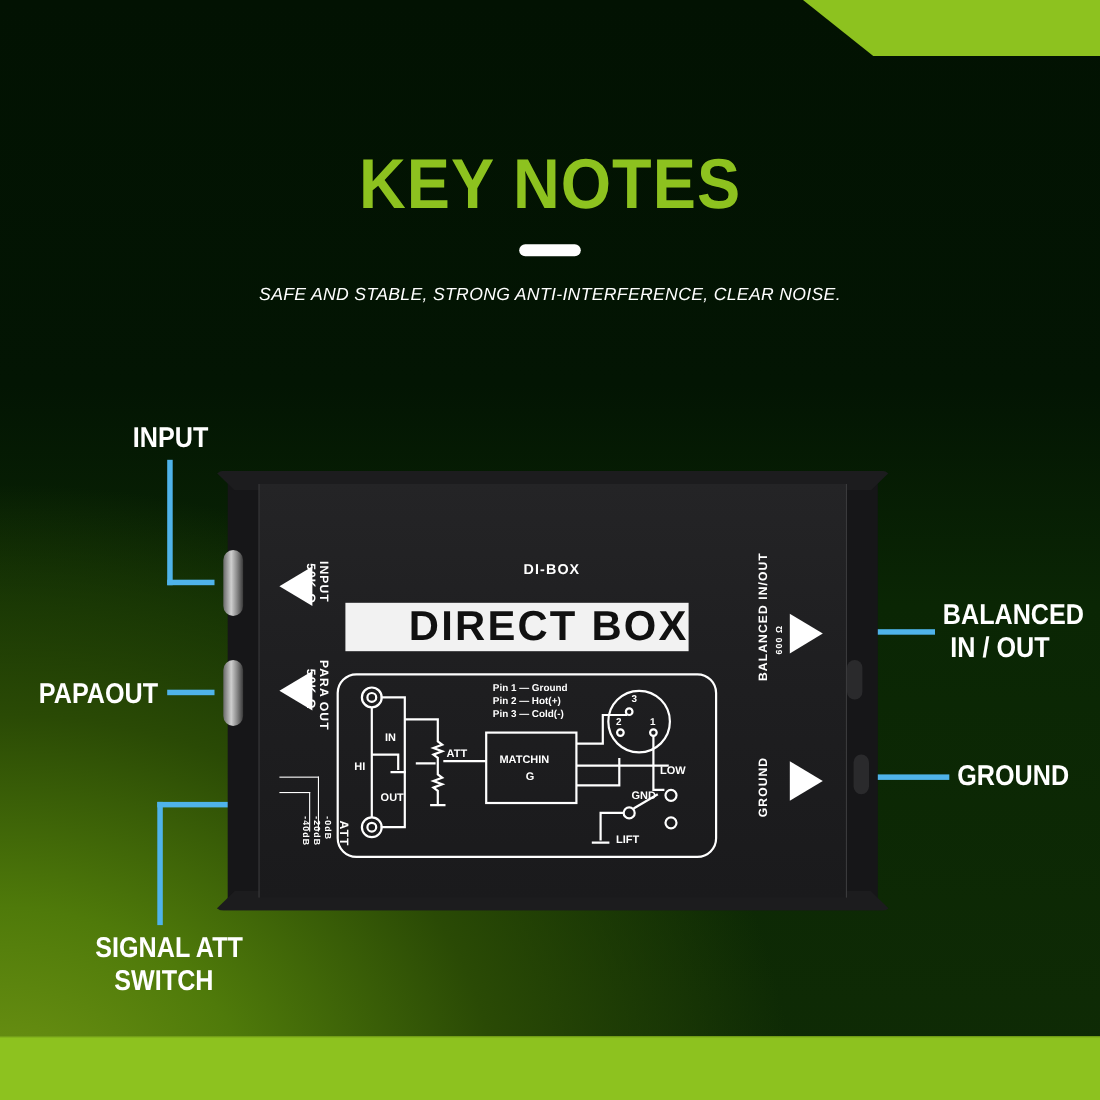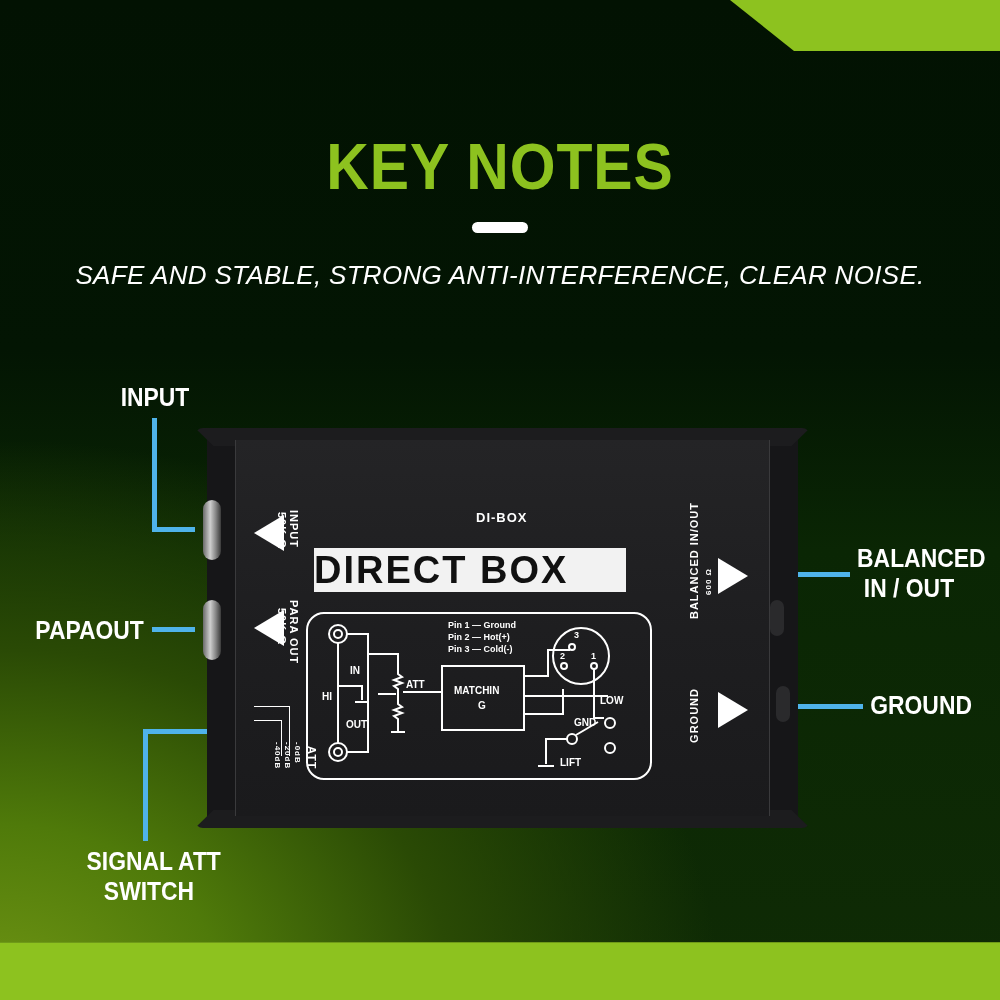--- a/index.html
+++ b/index.html
@@ -25,21 +25,21 @@
     position: absolute; top: 130px; left: 0; width: 1000px; text-align: center;
     font-size: 64px; font-weight: bold; color: #8dc21f; letter-spacing: 1px;
     transform: scaleX(0.92);
   }
   .title-divider {
     position: absolute; top: 222px; left: 472px; width: 56px; height: 11px;
     background: #ffffff; border-radius: 6px;
   }
   .subtitle {
     position: absolute; top: 260px; left: 0; width: 1000px; text-align: center;
-    font-size: 26px; font-style: italic; color: #ffffff; letter-spacing: 0.3px;
+    font-size: 16px; font-style: italic; color: #ffffff; letter-spacing: 0.3px;
   }
   .callout-label {
     position: absolute; color: #ffffff; font-weight: bold; font-size: 26px;
     line-height: 30px; text-align: center; transform: scaleX(0.88); transform-origin: center;
     white-space: nowrap;
   }
   .line { position: absolute; background: #4fb3ea; }
 
   
   .device {
@@ -77,21 +77,21 @@
     position: absolute; color: #ffffff; font-weight: bold; font-size: 11px;
     writing-mode: vertical-rl; letter-spacing: 1px; white-space: nowrap;
   }
   .vlabel.ccw { transform: rotate(180deg); }
   .small-text { font-size: 8px; }
   .dibox {
     position: absolute; left: 320px; top: 95px; color: #ffffff; font-weight: bold; font-size: 13px; letter-spacing: 1px;
   }
   .nameplate {
     position: absolute; left: 145px; top: 122px; width: 312px; height: 44px; background: #f2f2f2;
-    color: #111; font-weight: bold; font-size: 38px; text-align: left; line-height: 44px; letter-spacing: 2px;
+    color: #111; font-weight: bold; font-size: 38px; text-align: right; line-height: 44px; letter-spacing: 2px;
   }
   .schematic {
     position: absolute; left: 108px; top: 185px; width: 346px; height: 168px;
     border: 2px solid #ffffff; border-radius: 18px;
   }
   .att-lines { position: absolute; left: 18px; top: 278px; width: 46px; height: 46px; }
   .att-lines .l1 { position: absolute; left: 0; top: 0; width: 36px; height: 50px; border-top: 1px solid #fff; border-right: 1px solid #fff; }
   .att-lines .l2 { position: absolute; left: 0; top: 14px; width: 28px; height: 36px; border-top: 1px solid #fff; border-right: 1px solid #fff; }
 </style>
 </head>

